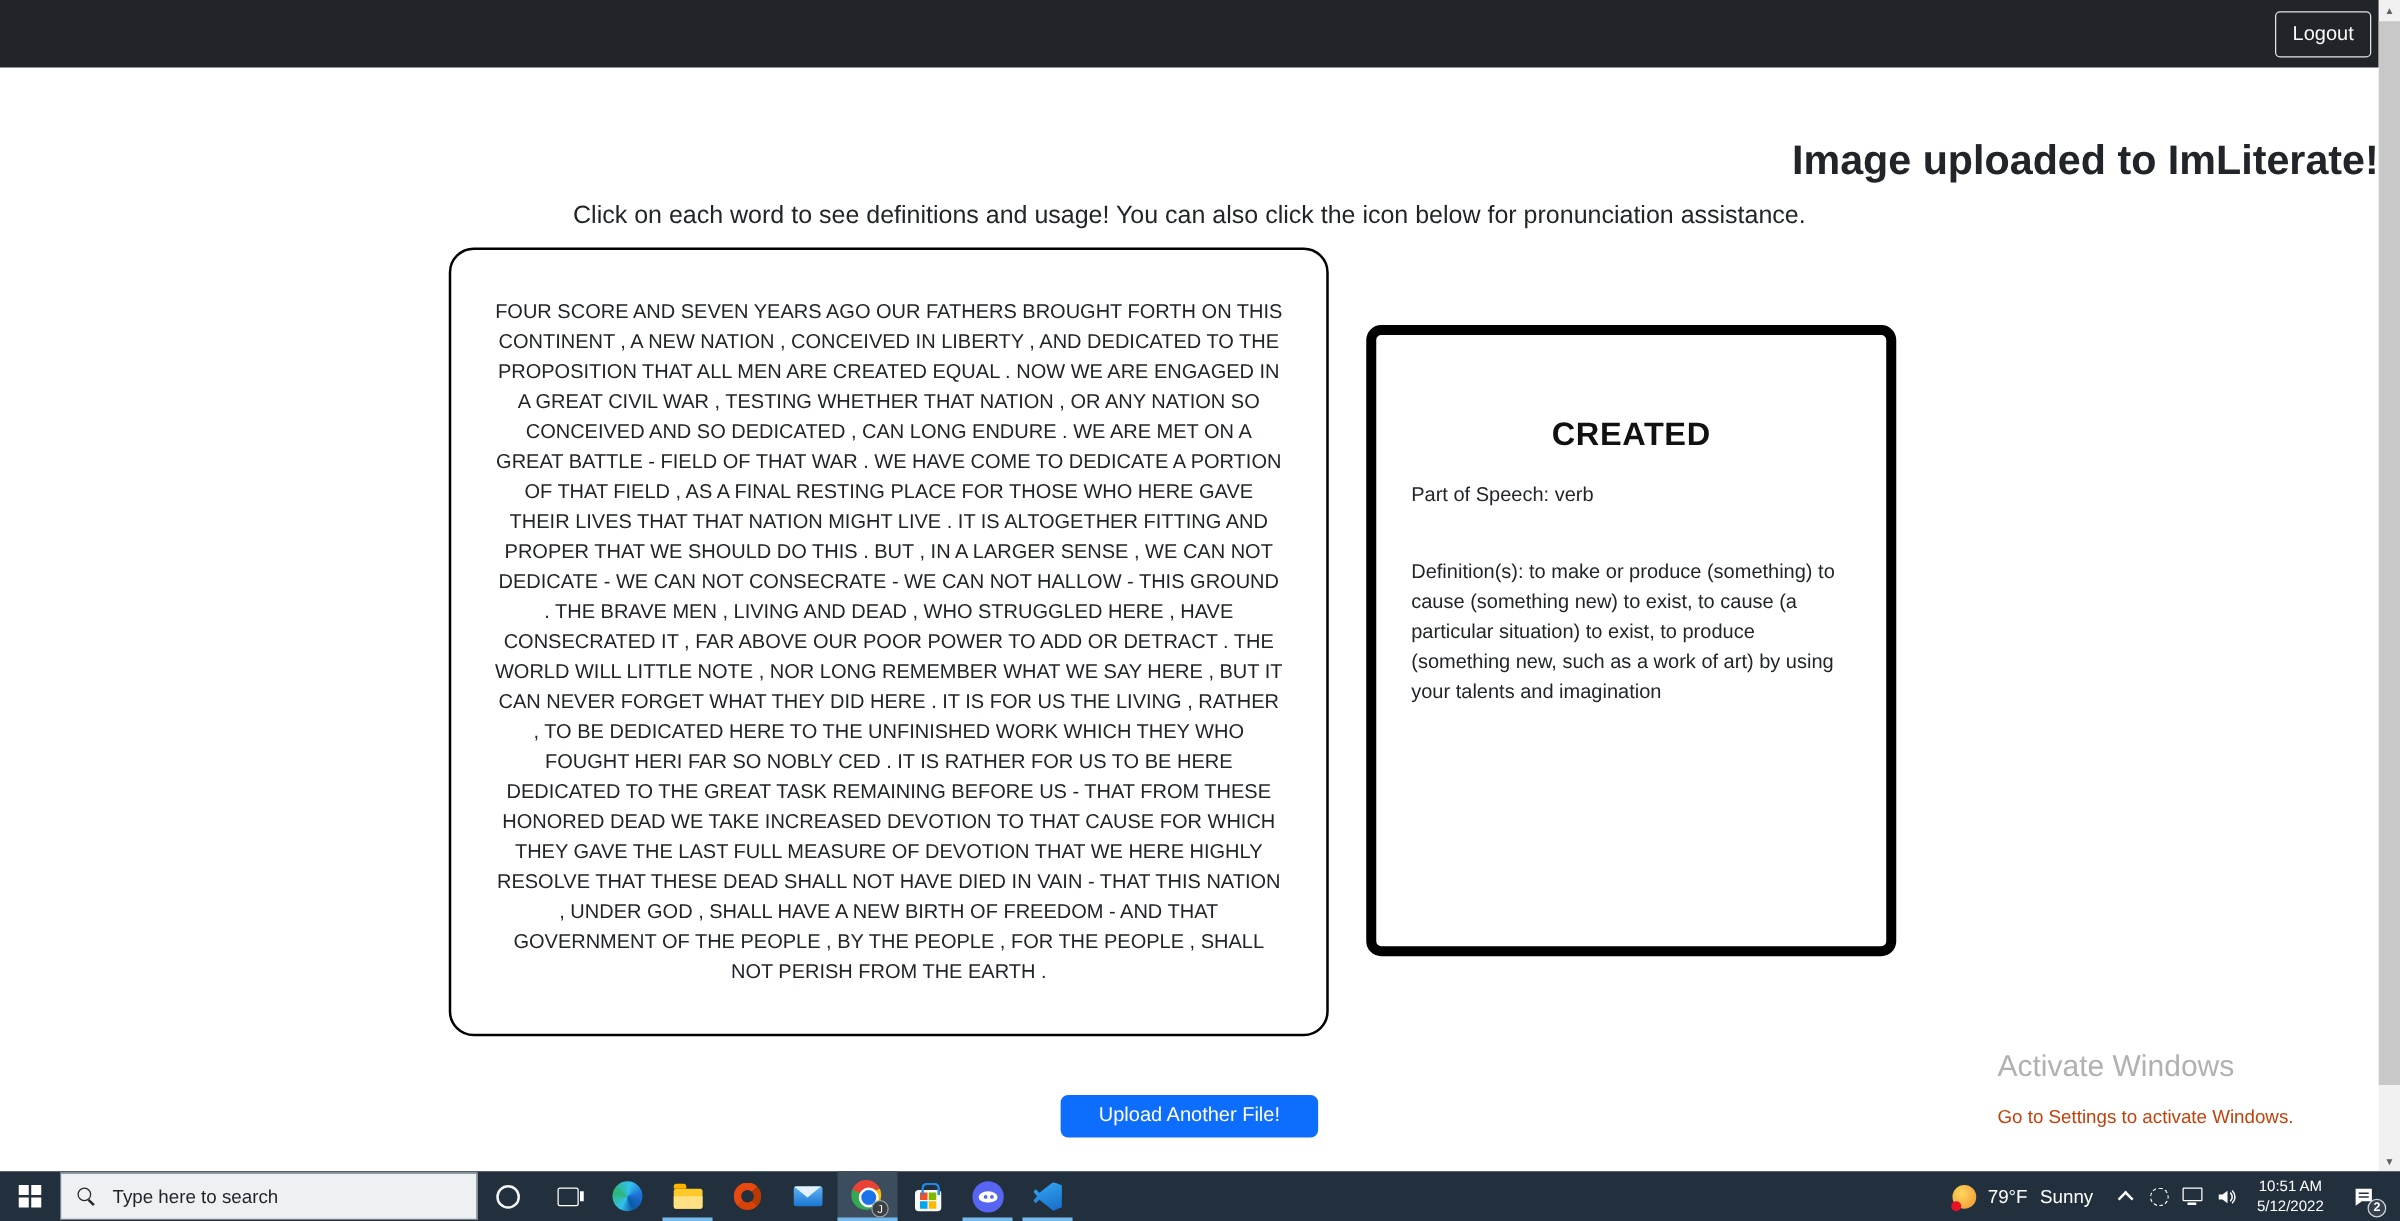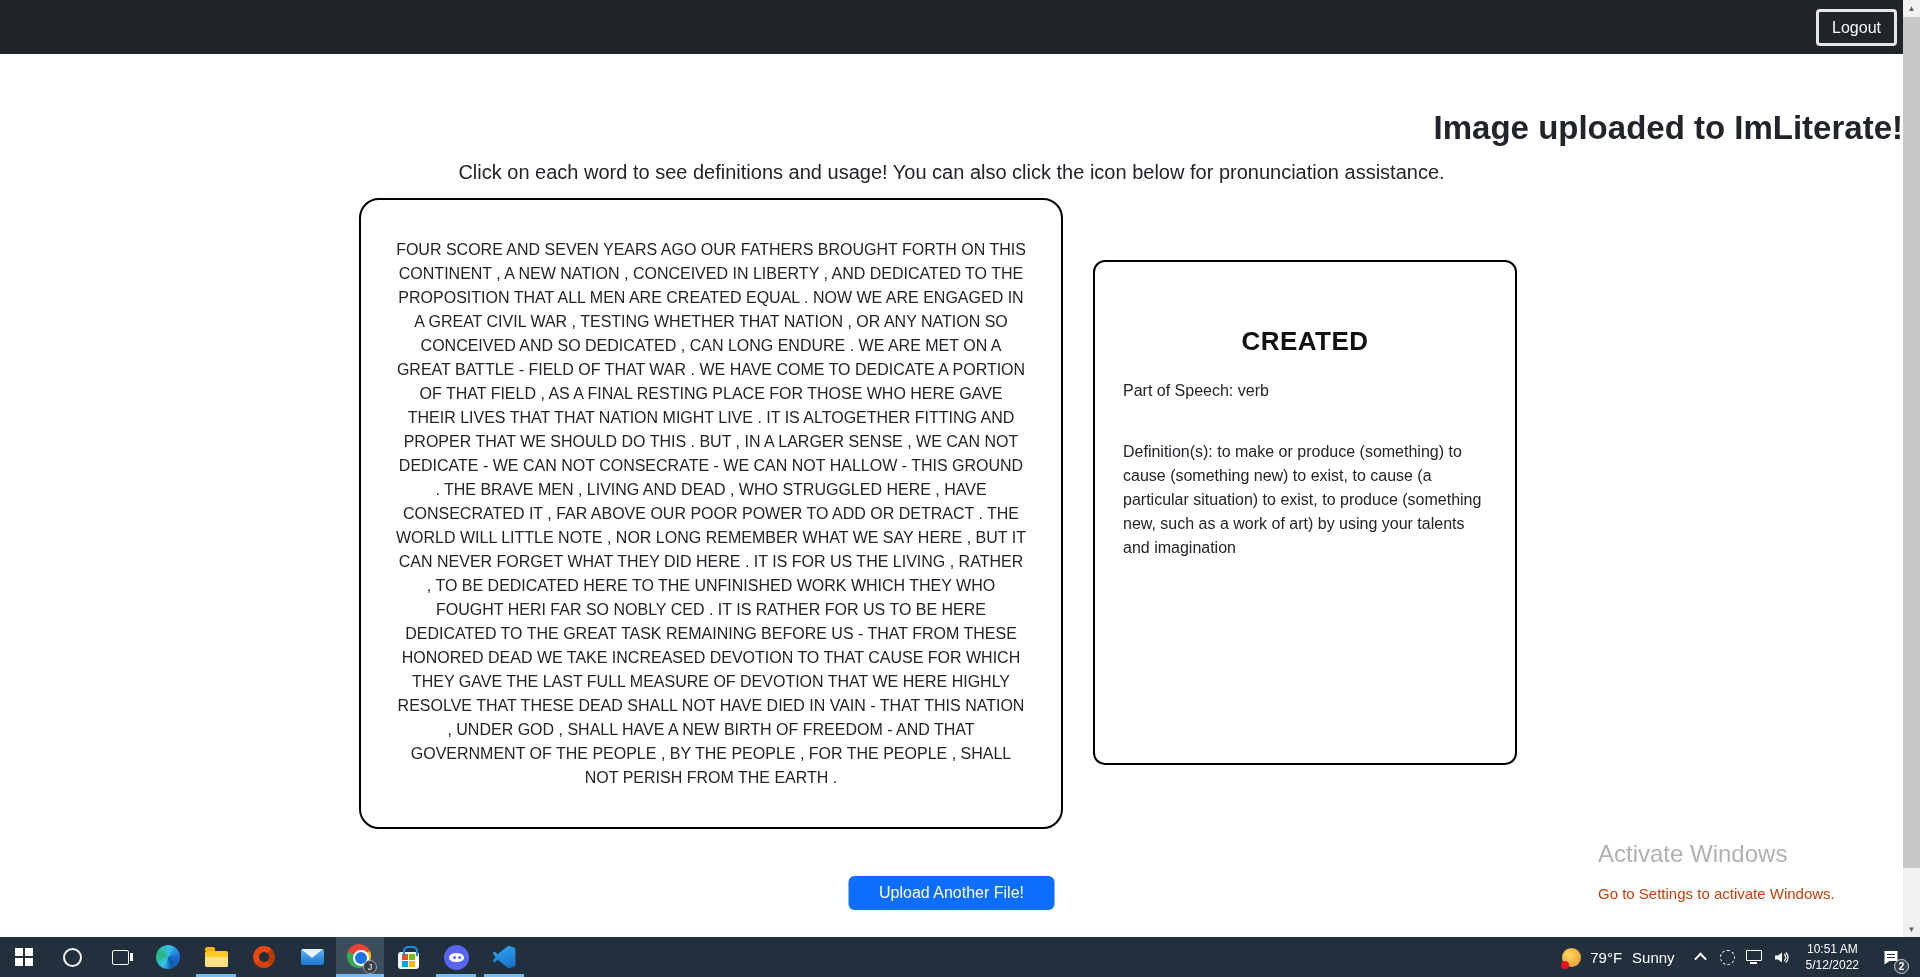--- a/index.html
+++ b/index.html
@@ -15,21 +15,21 @@
   .navbar {
     position: absolute; top: 0; left: 0;
     width: 1903px; height: 54px;
     background: #212529;
   }
   .logout-btn {
     position: absolute; top: 9px; right: 6px;
     height: 37px; padding: 6px 13px;
     background: transparent;
     color: #f8f9fa;
-    border: 3px solid #e5e5e5;
+    border: 1px solid #e5e5e5;
     border-radius: 4px;
     font-size: 16px;
     font-family: "Liberation Sans", sans-serif;
     cursor: pointer;
   }
 
   
   .scrollbar {
     position: absolute; top: 0; right: 0;
     width: 17px; height: 937px;
@@ -71,21 +71,21 @@
   }
   .ocr-text {
     width: 100%;
     text-align: center;
     font-size: 16px; line-height: 1.5; color: #212529;
   }
 
   .def-panel {
     position: absolute; left: 1093px; top: 206px;
     width: 424px; height: 505px;
-    border: 2px solid #000000; border-radius: 12px;
+    border: 8px solid #000000; border-radius: 12px;
     padding: 64px 28px 0;
   }
   .def-word {
     text-align: center;
     font-size: 26px; font-weight: 700; color: #111;
     letter-spacing: 0.5px;
   }
   .def-pos { margin-top: 25px; font-size: 16px; }
   .def-text { margin-top: 40px; font-size: 16px; line-height: 1.5; }
 
@@ -291,20 +291,24 @@
 <div class="taskbar">
   <div class="tb-tile">
     <div class="win-logo">
         <span></span>
         <span></span>
         <span></span>
         <span></span>
       </div>
   </div>
 
+  <div class="tb-search">
+    <div class="mag"></div>
+    <span>Type here to search</span>
+  </div>
 
   <div class="tb-tile">
     <div class="cortana-ring"></div>
   </div>
   <div class="tb-tile">
     <div class="taskview"></div>
   </div>
   <div class="tb-tile">
     <div class="edge-ic"></div>
   </div>

